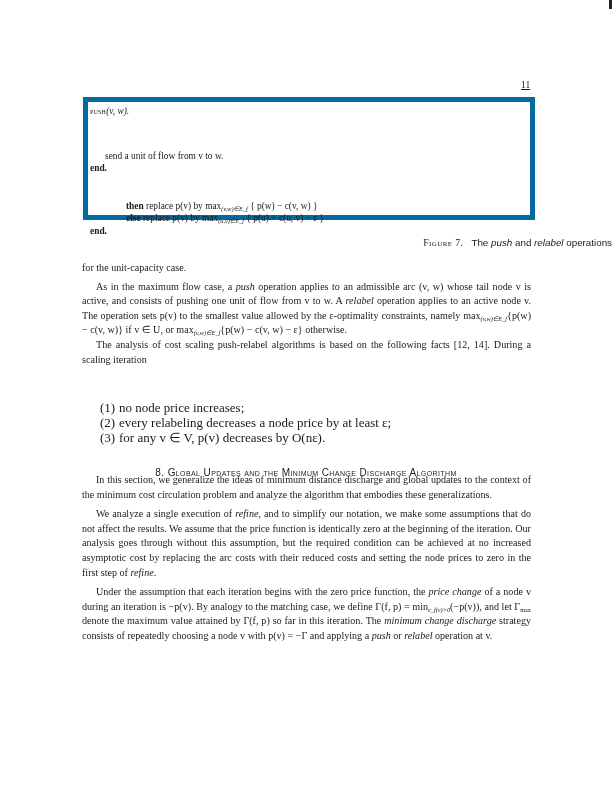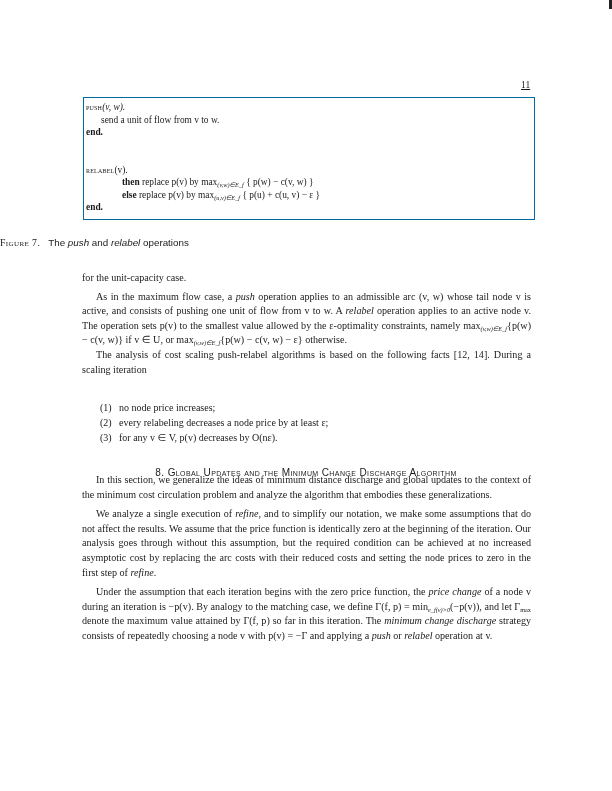--- a/index.html
+++ b/index.html
@@ -2,76 +2,73 @@
 <html><head>
   <meta charset="utf-8">
   <style>
     html, body { margin: 0; padding: 0; background: #ffffff; }
     body { width: 612px; height: 791px; position: relative; overflow: hidden;
       font-family: "DejaVu Serif", "Liberation Serif", serif; color: #1a1a1a; }
     .page { position: absolute; left: 0; top: 0; width: 612px; height: 791px; }
     .edge-mark { position: absolute; right: 0; top: 0; width: 3px; height: 9px; background: #222; }
     .page-num { position: absolute; left: 521px; top: 80px; font-size: 9.5px; font-family: "Liberation Serif", serif; text-decoration: underline; }
     .algo-box { position: absolute; left: 83px; top: 97px; width: 452px; height: 123px;
-      border: 1px solid #0369a1; box-sizing: border-box; font-family: "Liberation Serif", serif; font-size: 9.4px; line-height: 12.5px; padding: 3px 0 0 2px; }
+      border: 5px solid #0369a1; box-sizing: border-box; font-family: "Liberation Serif", serif; font-size: 9.4px; line-height: 12.5px; padding: 3px 0 0 2px; }
     .sc { font-variant: small-caps; letter-spacing: 0.2px; font-size: 8.6px; }
     .it { font-style: italic; }
     .b { font-weight: bold; }
-    .ind1 { padding-left: 15px; }
+    .ind1 { padding-left: 15px; margin-top: 32px; }
     .ind2 { padding-left: 36px; }
     .gap { height: 25px; }
     sub { font-size: 6.3px; vertical-align: -2px; line-height: 0; }
-    .caption { position: absolute; left: 0; width: 612px; top: 237px; text-align: left;
+    .caption { position: absolute; left: 0; width: 612px; top: 237px; text-align: right;
       font-size: 9.8px; font-family: "Liberation Sans", sans-serif; }
     .caption .fig { font-family: "Liberation Serif", serif; font-variant: small-caps; letter-spacing: 0.4px; margin-right: 8px; }
     .body-text { position: absolute; left: 82px; width: 449px; font-family: "Liberation Serif", serif;
       font-size: 10.1px; line-height: 14.6px; text-align: justify; }
     .para { margin: 0; text-indent: 14px; }
     .para.noind { text-indent: 0; }
-    .list { position: absolute; left: 100px; font-family: "Liberation Serif", serif; font-size: 10px; line-height: 14.8px; }
+    .list { position: absolute; left: 100px; font-family: "Liberation Serif", serif; font-size: 13px; line-height: 14.8px; }
     .list .num { display: inline-block; width: 19px; }
     .section-title { position: absolute; left: 0; width: 612px; text-align: center; top: 467px;
       font-family: Liberation Sans, sans-serif; font-size: 10px; font-variant: small-caps; letter-spacing: 0.4px; }
   </style>
 </head>
 <body>
 
 <div class="page">
   <div class="edge-mark"></div>
 
   <div class="page-num">11</div>
 
   <div class="algo-box">
     <div>
       <span class="sc">push</span><span class="it">(v, w).</span>
     </div>
     <div class="ind1">send a unit of flow from v to w.</div>
     <div class="b">end.</div>
     <div class="gap"></div>
-    <div>
-      <span class="sc">relabel</span><span>(v).</span>
-    </div>
     <div class="ind2">
       <span class="b">then</span>
       <span>replace p(v) by max</span><sub class="it">(v,w)∈E_f</sub>
       <span>{ p(w) − c(v, w) }</span>
     </div>
     <div class="ind2">
       <span class="b">else</span>
       <span>replace p(v) by max</span><sub class="it">(u,v)∈E_f</sub>
       <span>{ p(u) + c(u, v) − ε }</span>
     </div>
     <div class="b">end.</div>
   </div>
 
   <div class="caption">
     <span class="fig">Figure 7.</span><span>The </span><span class="it">push</span><span> and </span><span class="it">relabel</span><span> operations</span>
   </div>
 
-  <div class="body-text" style="top:271px;">
+  <div class="body-text" style="top:261px;">
     <p class="para noind">for the unit-capacity case.</p>
     <p class="para" style="margin-top:4px;"><span>As in the maximum flow case, a </span><span class="it">push</span><span> operation applies to an admissible arc (v, w) whose tail node v is active, and consists of pushing one unit of flow from v to w. A </span><span class="it">relabel</span><span> operation applies to an active node v. The operation sets p(v) to the smallest value allowed by the ε-optimality constraints, namely max</span><sub class="it">(v,w)∈E_f</sub><span>{p(w) − c(v, w)} if v ∈ U, or max</span><sub class="it">(v,w)∈E_f</sub><span>{p(w) − c(v, w) − ε} otherwise.</span></p>
     <p class="para" style="">The analysis of cost scaling push-relabel algorithms is based on the following facts [12, 14]. During a scaling iteration</p>
   </div>
 
   <div class="list" style="top:401px;">
     <div><span class="num">(1)</span><span>no node price increases;</span></div>
     <div><span class="num">(2)</span><span>every relabeling decreases a node price by at least ε;</span></div>
     <div><span class="num">(3)</span><span>for any v ∈ V, p(v) decreases by O(nε).</span></div>
   </div>

